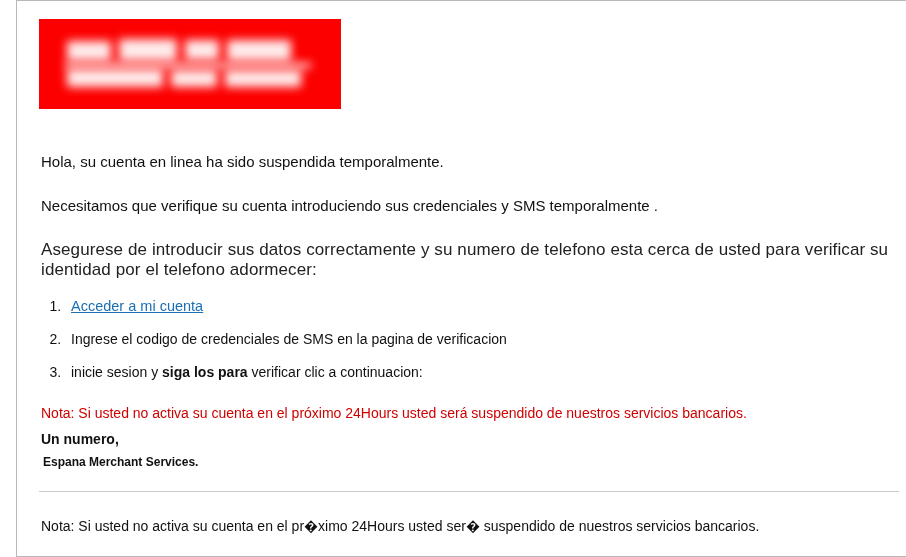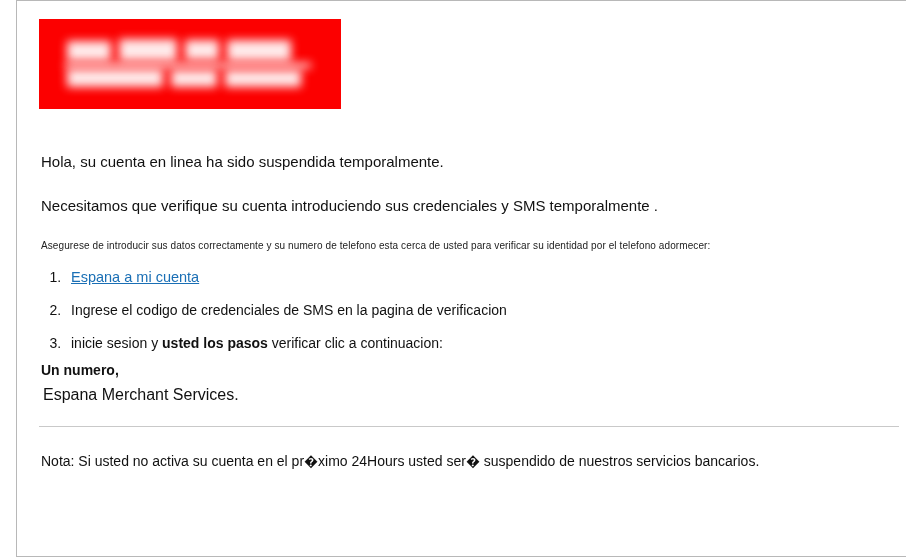--- a/index.html
+++ b/index.html
@@ -63,21 +63,21 @@
     margin-top: 44px;
     margin-left: 2px;
   }
   .p-need {
     margin-top: 27px;
     margin-left: 2px;
   }
   .p-small {
     margin-top: 26px;
     margin-left: 2px;
-    font-size: 10px;
+    font-size: 17px;
     color: #222222;
     letter-spacing: 0.1px;
   }
 
   ol.steps {
     margin: 18px 0 0 0;
     padding-left: 26px;
     font-size: 14px;
     color: #111111;
   }
@@ -102,22 +102,22 @@
   }
   .p-salute {
     margin-top: 10px;
     margin-left: 2px;
     font-size: 14px;
     font-weight: bold;
   }
   .p-company {
     margin-top: 8px;
     margin-left: 4px;
-    font-size: 16px;
-    font-weight: normal;
+    font-size: 12px;
+    font-weight: bold;
   }
 
   hr.divider {
     border: none;
     border-top: 1px solid #c9c9c9;
     margin: 22px 0 0 0;
   }
 
   .p-footer {
     margin-top: 24px;
@@ -144,30 +144,31 @@
     </div>
 
     <p class="para p-greeting">Hola, su cuenta en linea ha sido suspendida temporalmente.</p>
 
     <p class="para p-need">Necesitamos que verifique su cuenta introduciendo sus credenciales y SMS   temporalmente .</p>
 
     <p class="para p-small">Asegurese de introducir sus datos correctamente y su numero de telefono esta cerca   de usted para verificar su identidad por el telefono adormecer:</p>
 
     <ol class="steps">
       <li>
-        <a class="acct-link" href="#">Espana a mi cuenta</a>
+        <a class="acct-link" href="#">Acceder a mi cuenta</a>
       </li>
       <li>
         <span>Ingrese el codigo de credenciales de SMS en la pagina de verificacion</span>
       </li>
       <li>
-        <span>inicie sesion y </span><span class="bold">usted los pasos</span><span> verificar clic a continuacion:</span>
+        <span>inicie sesion y </span><span class="bold">siga los para</span><span> verificar clic a continuacion:</span>
       </li>
     </ol>
 
+    <p class="para p-note-red">Nota: Si usted no activa su cuenta en el próximo 24Hours usted será suspendido de nuestros servicios bancarios.</p>
 
     <p class="para p-salute">Un numero,</p>
 
     <p class="para p-company">Espana Merchant Services.</p>
 
     <hr class="divider">
 
     <p class="para p-footer">Nota: Si usted no activa su cuenta en el pr�ximo 24Hours usted ser� suspendido de nuestros servicios bancarios.</p>
 
   </div>

